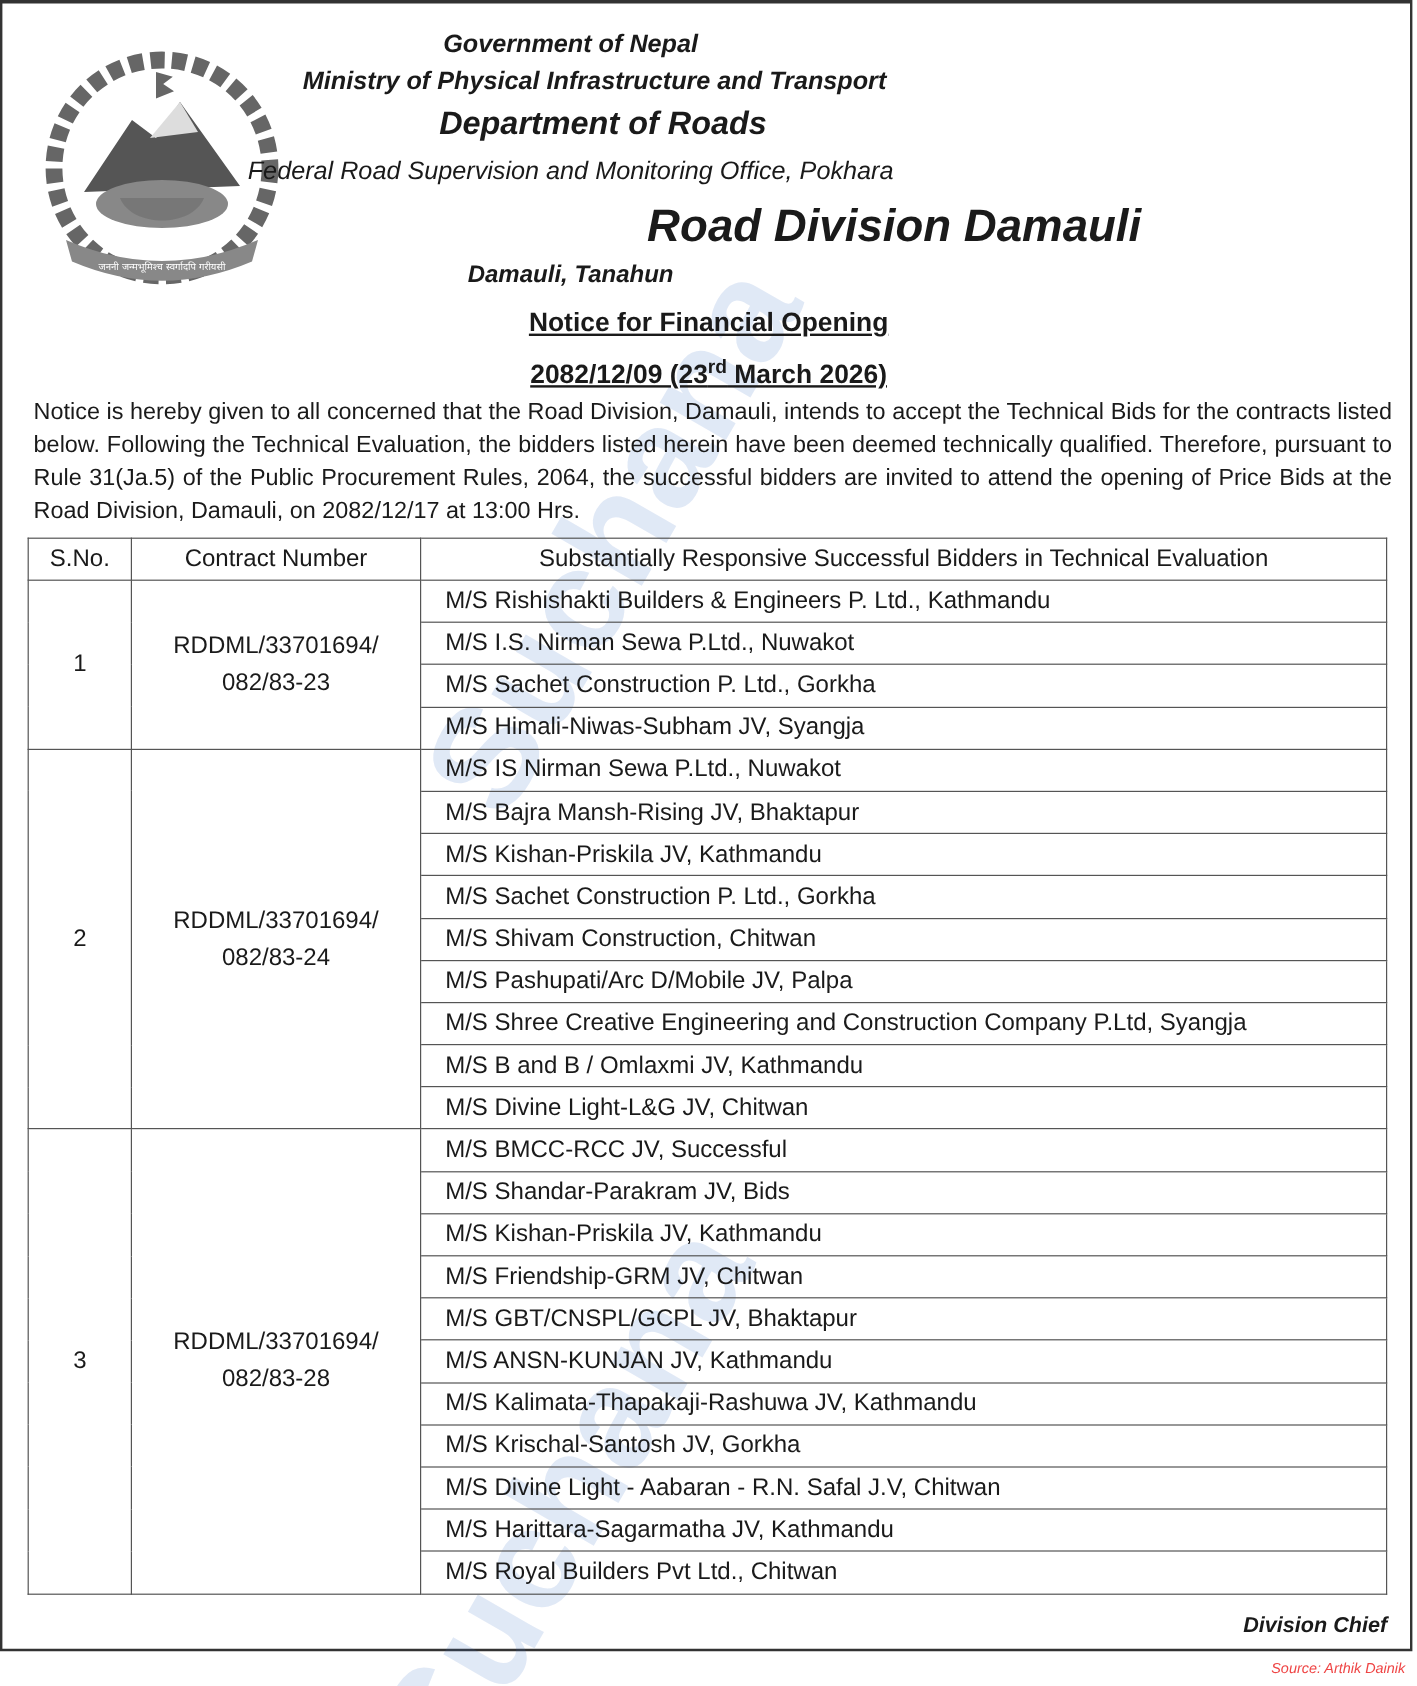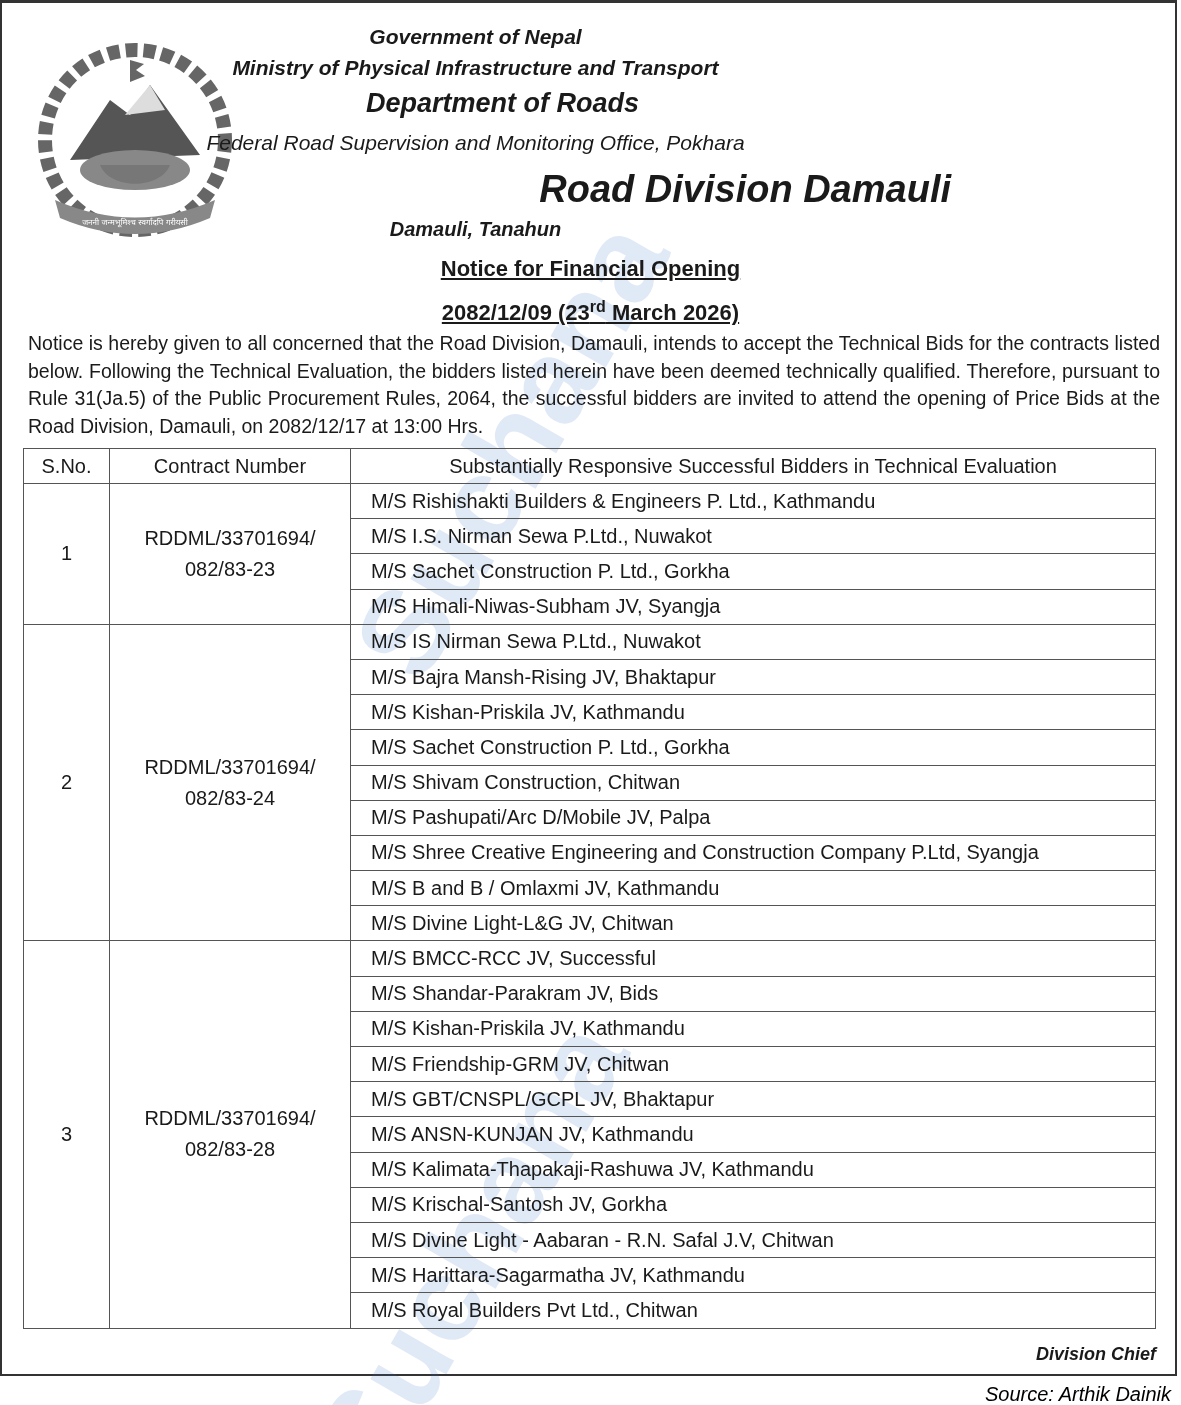--- a/index.html
+++ b/index.html
@@ -7,21 +7,21 @@
     width: 1181px; height: 1405px; background: #ffffff; position: relative;
     font-family: "Liberation Sans", "DejaVu Sans", sans-serif; color: #1a1a1a; overflow: hidden;
   }
   .frame {
     position: absolute; left: 0; top: 0; width: 1177px; height: 1376px;
     border: 2px solid #333; border-top-width: 3px; box-sizing: border-box;
   }
   .emblem { position: absolute; left: 30px; top: 40px; width: 210px; height: 200px; }
   .hdr { position: absolute; left: 0; width: 951px; text-align: center; font-style: italic; font-weight: bold; }
   .h1 { top: 25px; font-size: 21px; }
-  .h2 { top: 56px; font-size: 21px; }
+  .h2 { top: 56px; font-size: 21px; margin-left: 20px; }
   .h3 { top: 88px; font-size: 27px; padding-left: 27px; }
   .h4 { top: 131px; font-size: 21px; font-weight: normal; }
   .h5 { top: 168px; font-size: 38px; text-align: right; }
   .h6 { top: 218px; font-size: 20px; }
   .title { position: absolute; left: 0; width: 1181px; text-align: center; font-weight: bold; font-size: 22px; text-decoration: underline; }
   .t1 { top: 256px; }
   .t2 { top: 298px; }
   .t2 sup { font-size: 16px; }
   .para {
     position: absolute; left: 28px; top: 330px; width: 1132px;
@@ -31,21 +31,21 @@
     position: absolute; left: 23px; top: 448px; width: 1133px;
     border-collapse: collapse; font-size: 20px;
   }
   table.bids th, table.bids td { border: 1.5px solid #555; padding: 0; }
   table.bids th { height: 34px; font-weight: normal; text-align: center; }
   table.bids td { height: 34.2px; }
   td.sno { width: 85px; text-align: center; vertical-align: middle; }
   td.contract { width: 240px; text-align: center; vertical-align: middle; line-height: 31px; }
   td.bidder { padding-left: 20px !important; white-space: nowrap; }
   .sign { position: absolute; right: 25px; top: 1344px; font-size: 18px; font-style: italic; font-weight: bold; }
-  .source { position: absolute; right: 10px; top: 1383px; font-size: 20px; font-style: italic; color: #000000; }
+  .source { position: absolute; right: 10px; top: 1383px; font-size: 12px; font-style: italic; color: #ef4444; }
   .wm { position: absolute; pointer-events: none; opacity: 0.15; }
 </style>
 </head>
 <body>
 
 <div class="frame"></div>
 
 <div class="wm" style="left:260px;top:380px;transform:rotate(-60deg);font-size:120px;font-weight:bold;color:#3a6fc4;">Suchana</div>
 <div class="wm" style="left:220px;top:1180px;transform:rotate(-60deg);font-size:120px;font-weight:bold;color:#3a6fc4;">Suchana</div>
 

